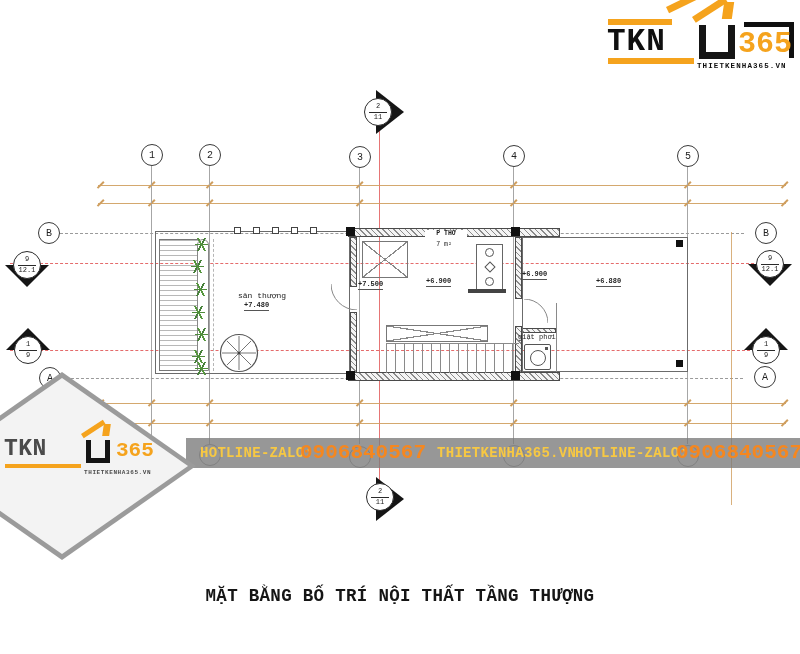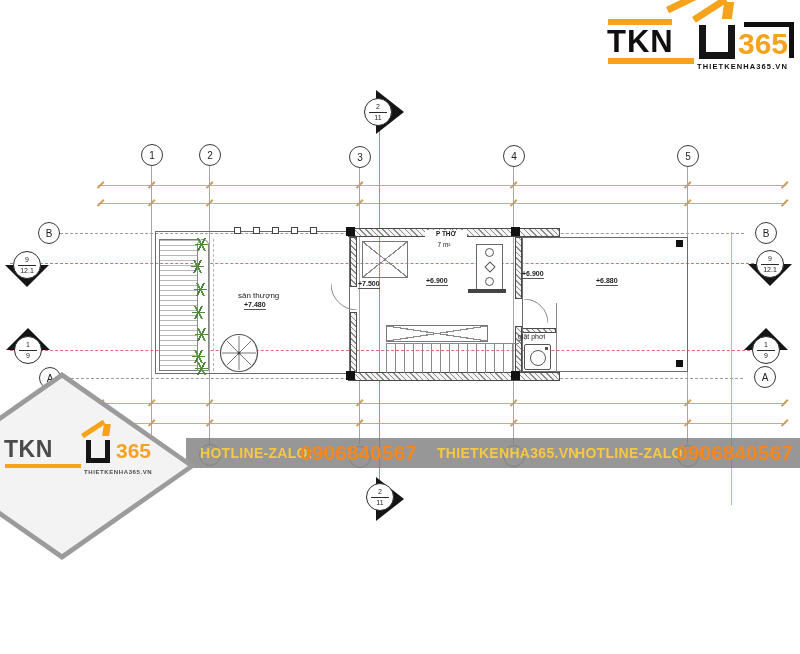--- a/index.html
+++ b/index.html
@@ -1,17 +1,17 @@
 <!DOCTYPE html>
 <html><head>
 <meta charset="utf-8">
 <style>
   html,body{margin:0;padding:0;background:#fff;}
   .stage{position:relative;width:800px;height:654px;background:#fff;overflow:hidden;
-         font-family:Liberation Sans, sans-serif;color:#222;}
+         font-family:Liberation Mono, monospace;color:#222;}
   .abs{position:absolute;}
   
   .hl-brand{position:absolute;left:607px;top:24px;font-size:31px;font-weight:800;color:#0f0f0f;letter-spacing:1px;}
   .hl-num{position:absolute;left:738px;top:27px;font-size:30px;font-weight:800;color:#F5A31D;}
   .hl-site{position:absolute;left:697px;top:62px;font-size:7.5px;font-weight:700;letter-spacing:1.1px;color:#0f0f0f;}
   .bar{position:absolute;background:#F5A31D;}
   .blackbar{position:absolute;background:#0f0f0f;}
   .house{position:absolute;}
   .house .roof{position:absolute;background:#F5A31D;transform:rotate(-33deg);transform-origin:left top;}
   .house .chim{position:absolute;background:#F5A31D;transform:skewX(-8deg);}
@@ -295,13 +295,14 @@
     <div class="wm-num">365</div>
     <div class="bar" style="left:5px;top:464px;width:76px;height:4px;z-index:7;"></div>
     <div class="wm-site">THIETKENHA365.VN</div>
   </div>
   <div class="bn-label" style="left:200px;">HOTLINE-ZALO:</div>
   <div class="bn-phone" style="left:300px;">0906840567</div>
   <div class="bn-label" style="left:437px;">THIETKENHA365.VN</div>
   <div class="bn-label" style="left:575px;">HOTLINE-ZALO:</div>
   <div class="bn-phone" style="left:676px;">0906840567</div>
 
+  <div class="title">MẶT BẰNG BỐ TRÍ NỘI THẤT TẦNG THƯỢNG</div>
 </div>
 
 </body></html>

